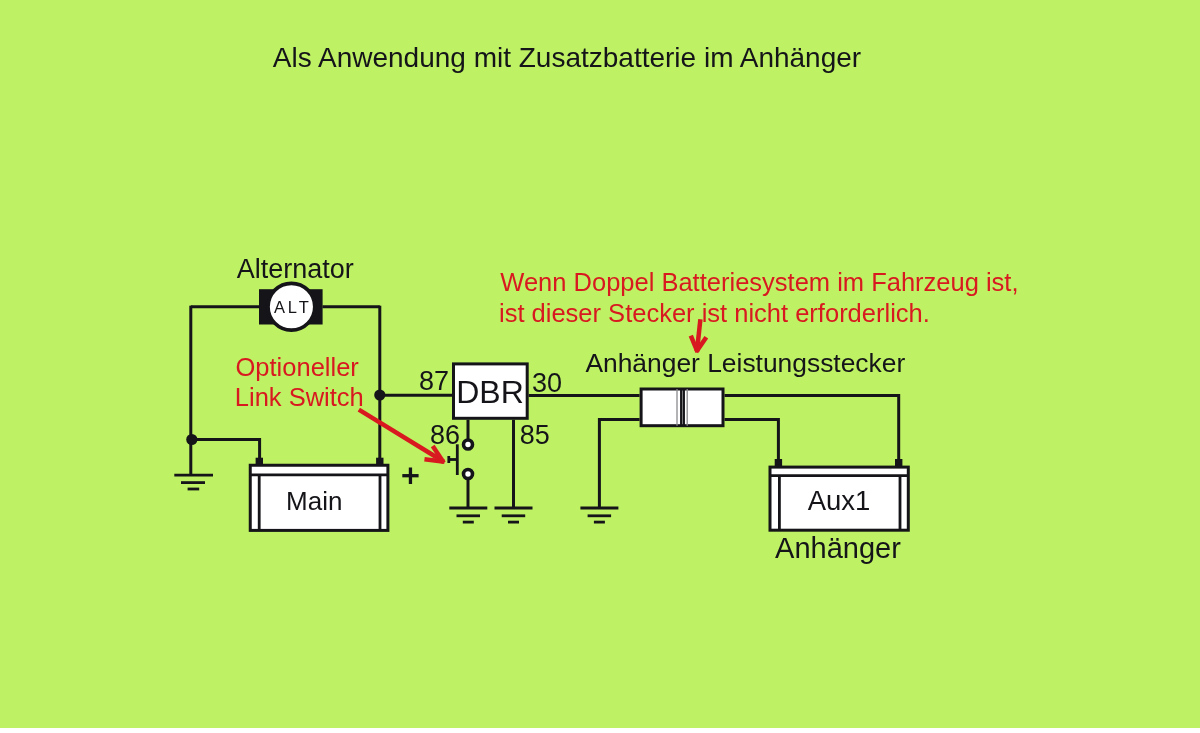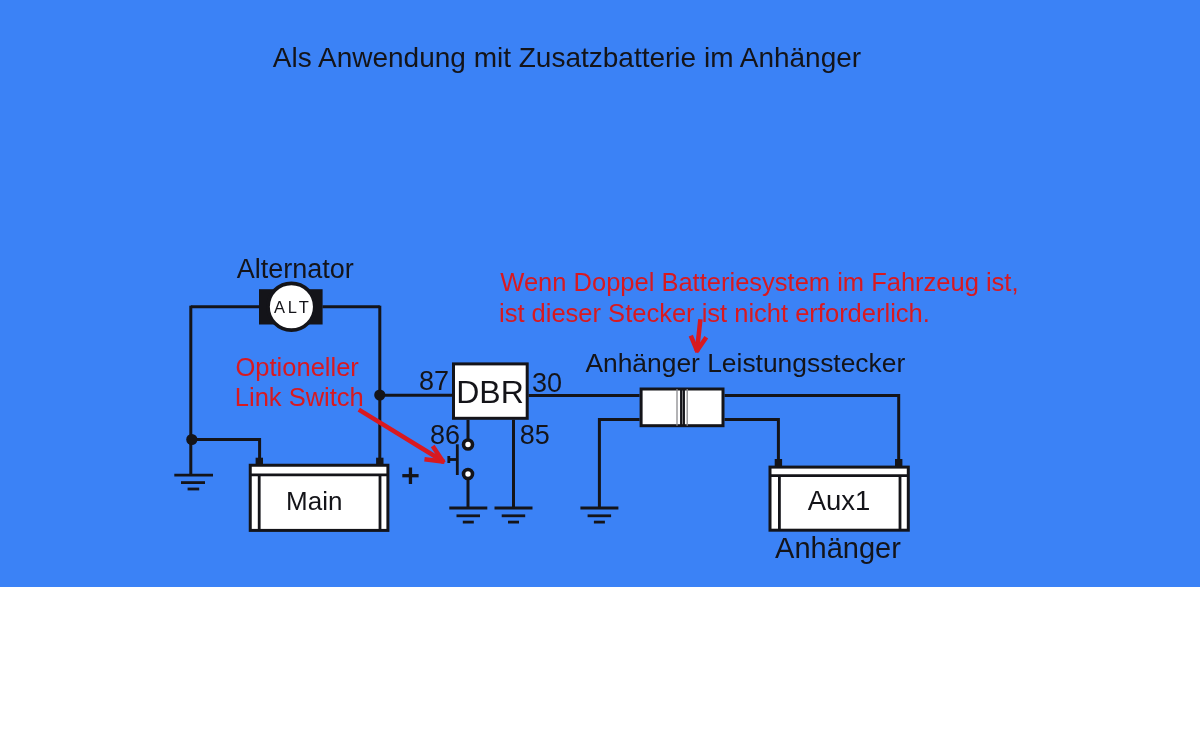--- a/index.html
+++ b/index.html
@@ -1,16 +1,16 @@
 <!DOCTYPE html>
 <html><head>
 <meta charset="utf-8">
 <style>
   html,body{margin:0;padding:0;background:#ffffff;}
-  #page{position:relative;width:1200px;height:587px;background:#3b82f6;overflow:hidden;}
+  #page{position:relative;width:1200px;height:728px;background:#bef264;overflow:hidden;}
   svg{display:block;}
   text{font-family:"Liberation Sans",sans-serif;}
 </style>
 </head>
 <body>
 <div id="page">
 <svg width="1200" height="733" viewBox="0 0 1200 733" xmlns="http://www.w3.org/2000/svg">
 
   <text x="567" y="66.8" text-anchor="middle" font-size="28" fill="#141419">Als Anwendung mit Zusatzbatterie im Anhänger</text>
 

